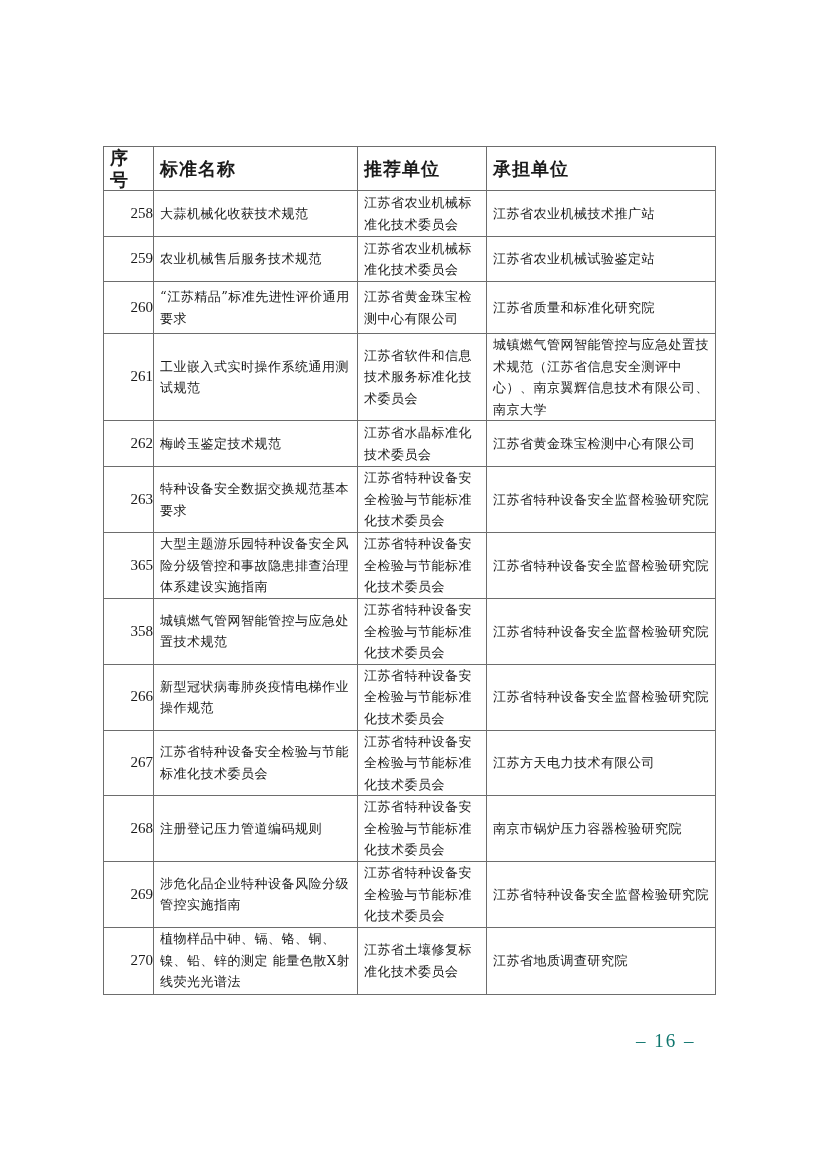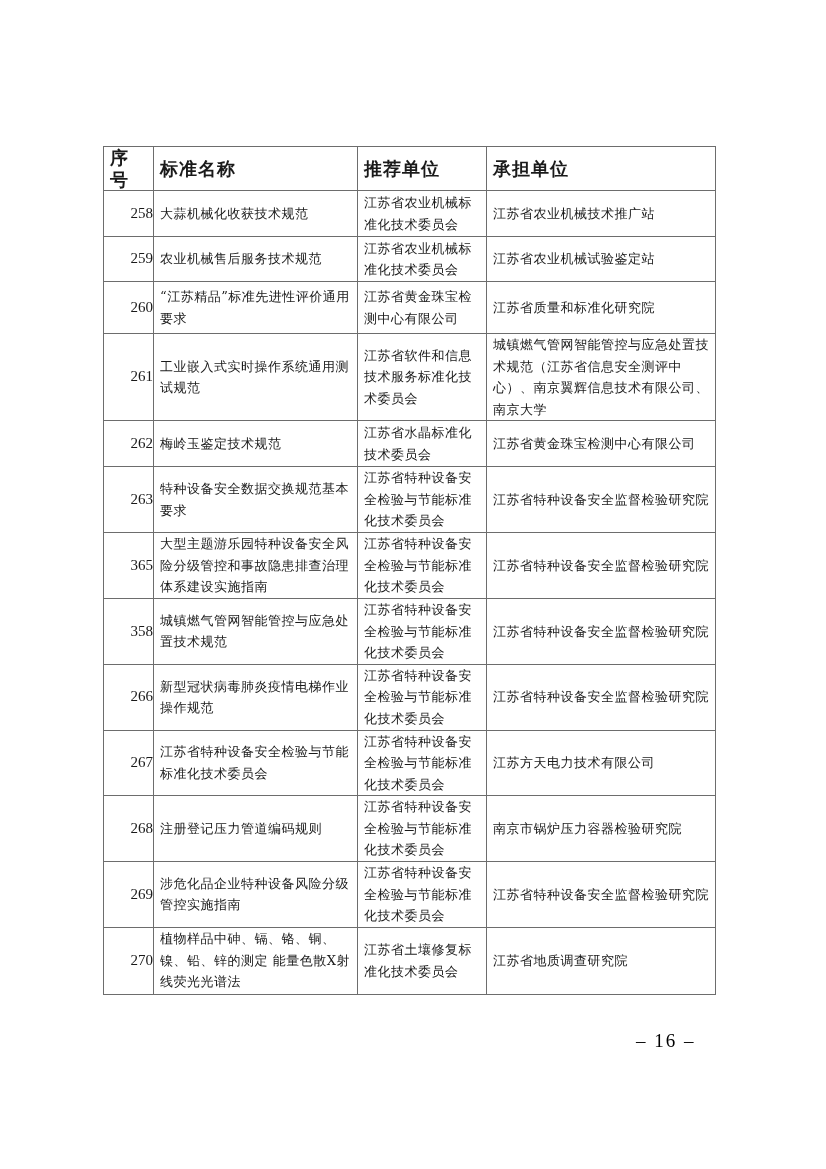--- a/index.html
+++ b/index.html
@@ -15,21 +15,21 @@
     font-size: 13px; line-height: 21.5px; letter-spacing: 0.5px;
   }
   table.std th { font-weight: bold; font-size: 18px; text-align: left; height: 41px; letter-spacing: 1px; }
   table.std td.num { text-align: right; font-family: "Liberation Serif", serif; font-size: 15px; letter-spacing: 0; padding: 0; }
   table.std td.left { text-align: left; }
   .col-num { width: 50px; }
   .col-name { width: 204px; }
   .col-rec { width: 129px; }
   .col-und { width: 229px; }
   .pagenum { position: absolute; left: 636px; top: 1030px; font-family: "Liberation Serif", serif;
-             font-size: 19px; color: #000000; letter-spacing: 2px; }
+             font-size: 19px; color: #0f766e; letter-spacing: 2px; }
 </style>
 </head>
 <body>
 
 <div class="page">
   <table class="std">
     <colgroup>
       <col class="col-num">
         <col class="col-name">
         <col class="col-rec">

